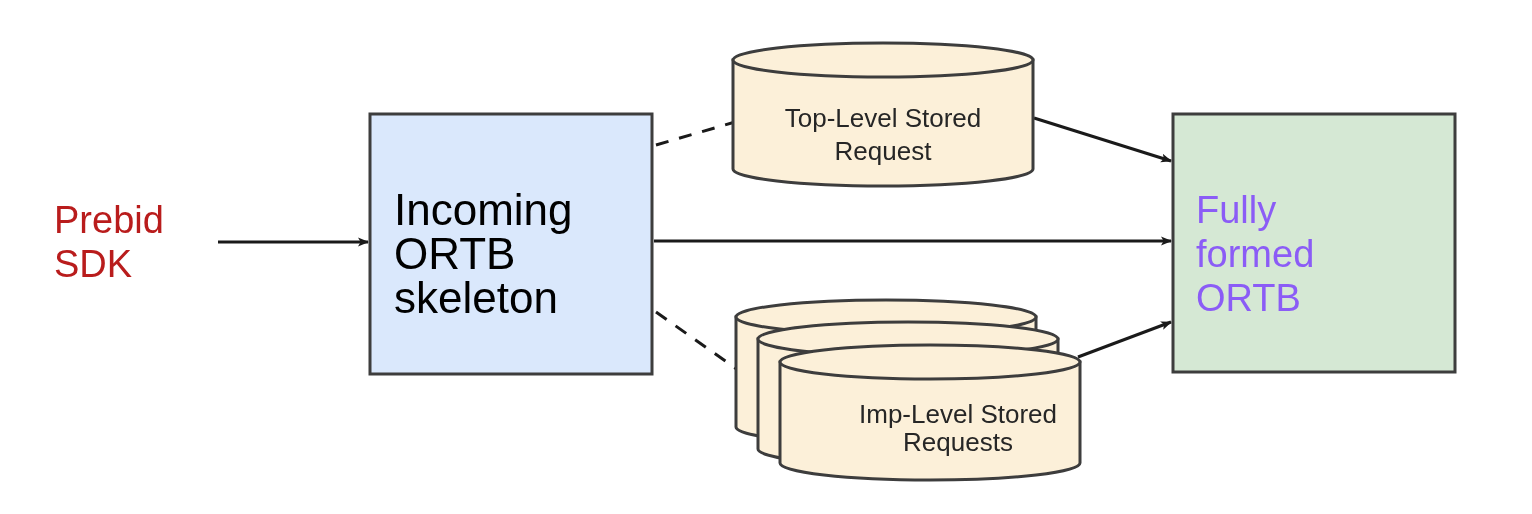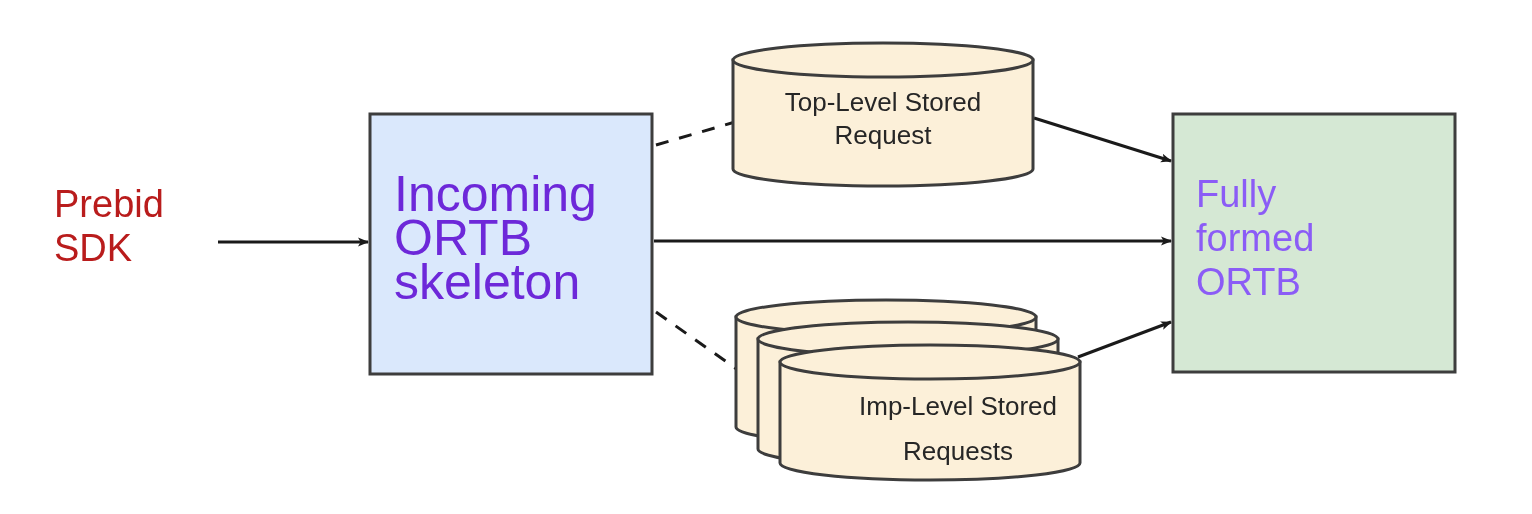--- a/index.html
+++ b/index.html
@@ -23,40 +23,41 @@
     left: 0;
     top: 0;
     width: 1532px;
     height: 514px;
   }
   .node-label {
     position: absolute;
     color: #1a1a1a;
     white-space: pre-line;
     pointer-events: none;
+    margin-top: 16px;
   }
   
   #label-source {
     left: 54px;
     top: 182px;
     width: 170px;
     font-size: 38px;
     line-height: 44px;
     text-align: left;
     color: #b91c1c;
   }
   
   #label-process {
     left: 394px;
     top: 172px;
     width: 250px;
-    font-size: 50px;
+    font-size: 44px;
     line-height: 44px;
     text-align: left;
-    color: #6d28d9;
+    color: #000000;
   }
   
   #label-output {
     left: 1196px;
     top: 172px;
     width: 250px;
     font-size: 38px;
     line-height: 44px;
     text-align: left;
     color: #8b5cf6;
@@ -70,21 +71,21 @@
     line-height: 33px;
     text-align: center;
     color: #262626;
   }
   
   #label-imp-store {
     left: 782px;
     top: 384px;
     width: 352px;
     font-size: 26px;
-    line-height: 45px;
+    line-height: 28px;
     text-align: center;
     color: #262626;
   }
 </style>
 </head>
 <body>
 
 <div id="canvas">
 
   <svg id="diagram-svg" viewBox="0 0 1532 514" xmlns="http://www.w3.org/2000/svg">

